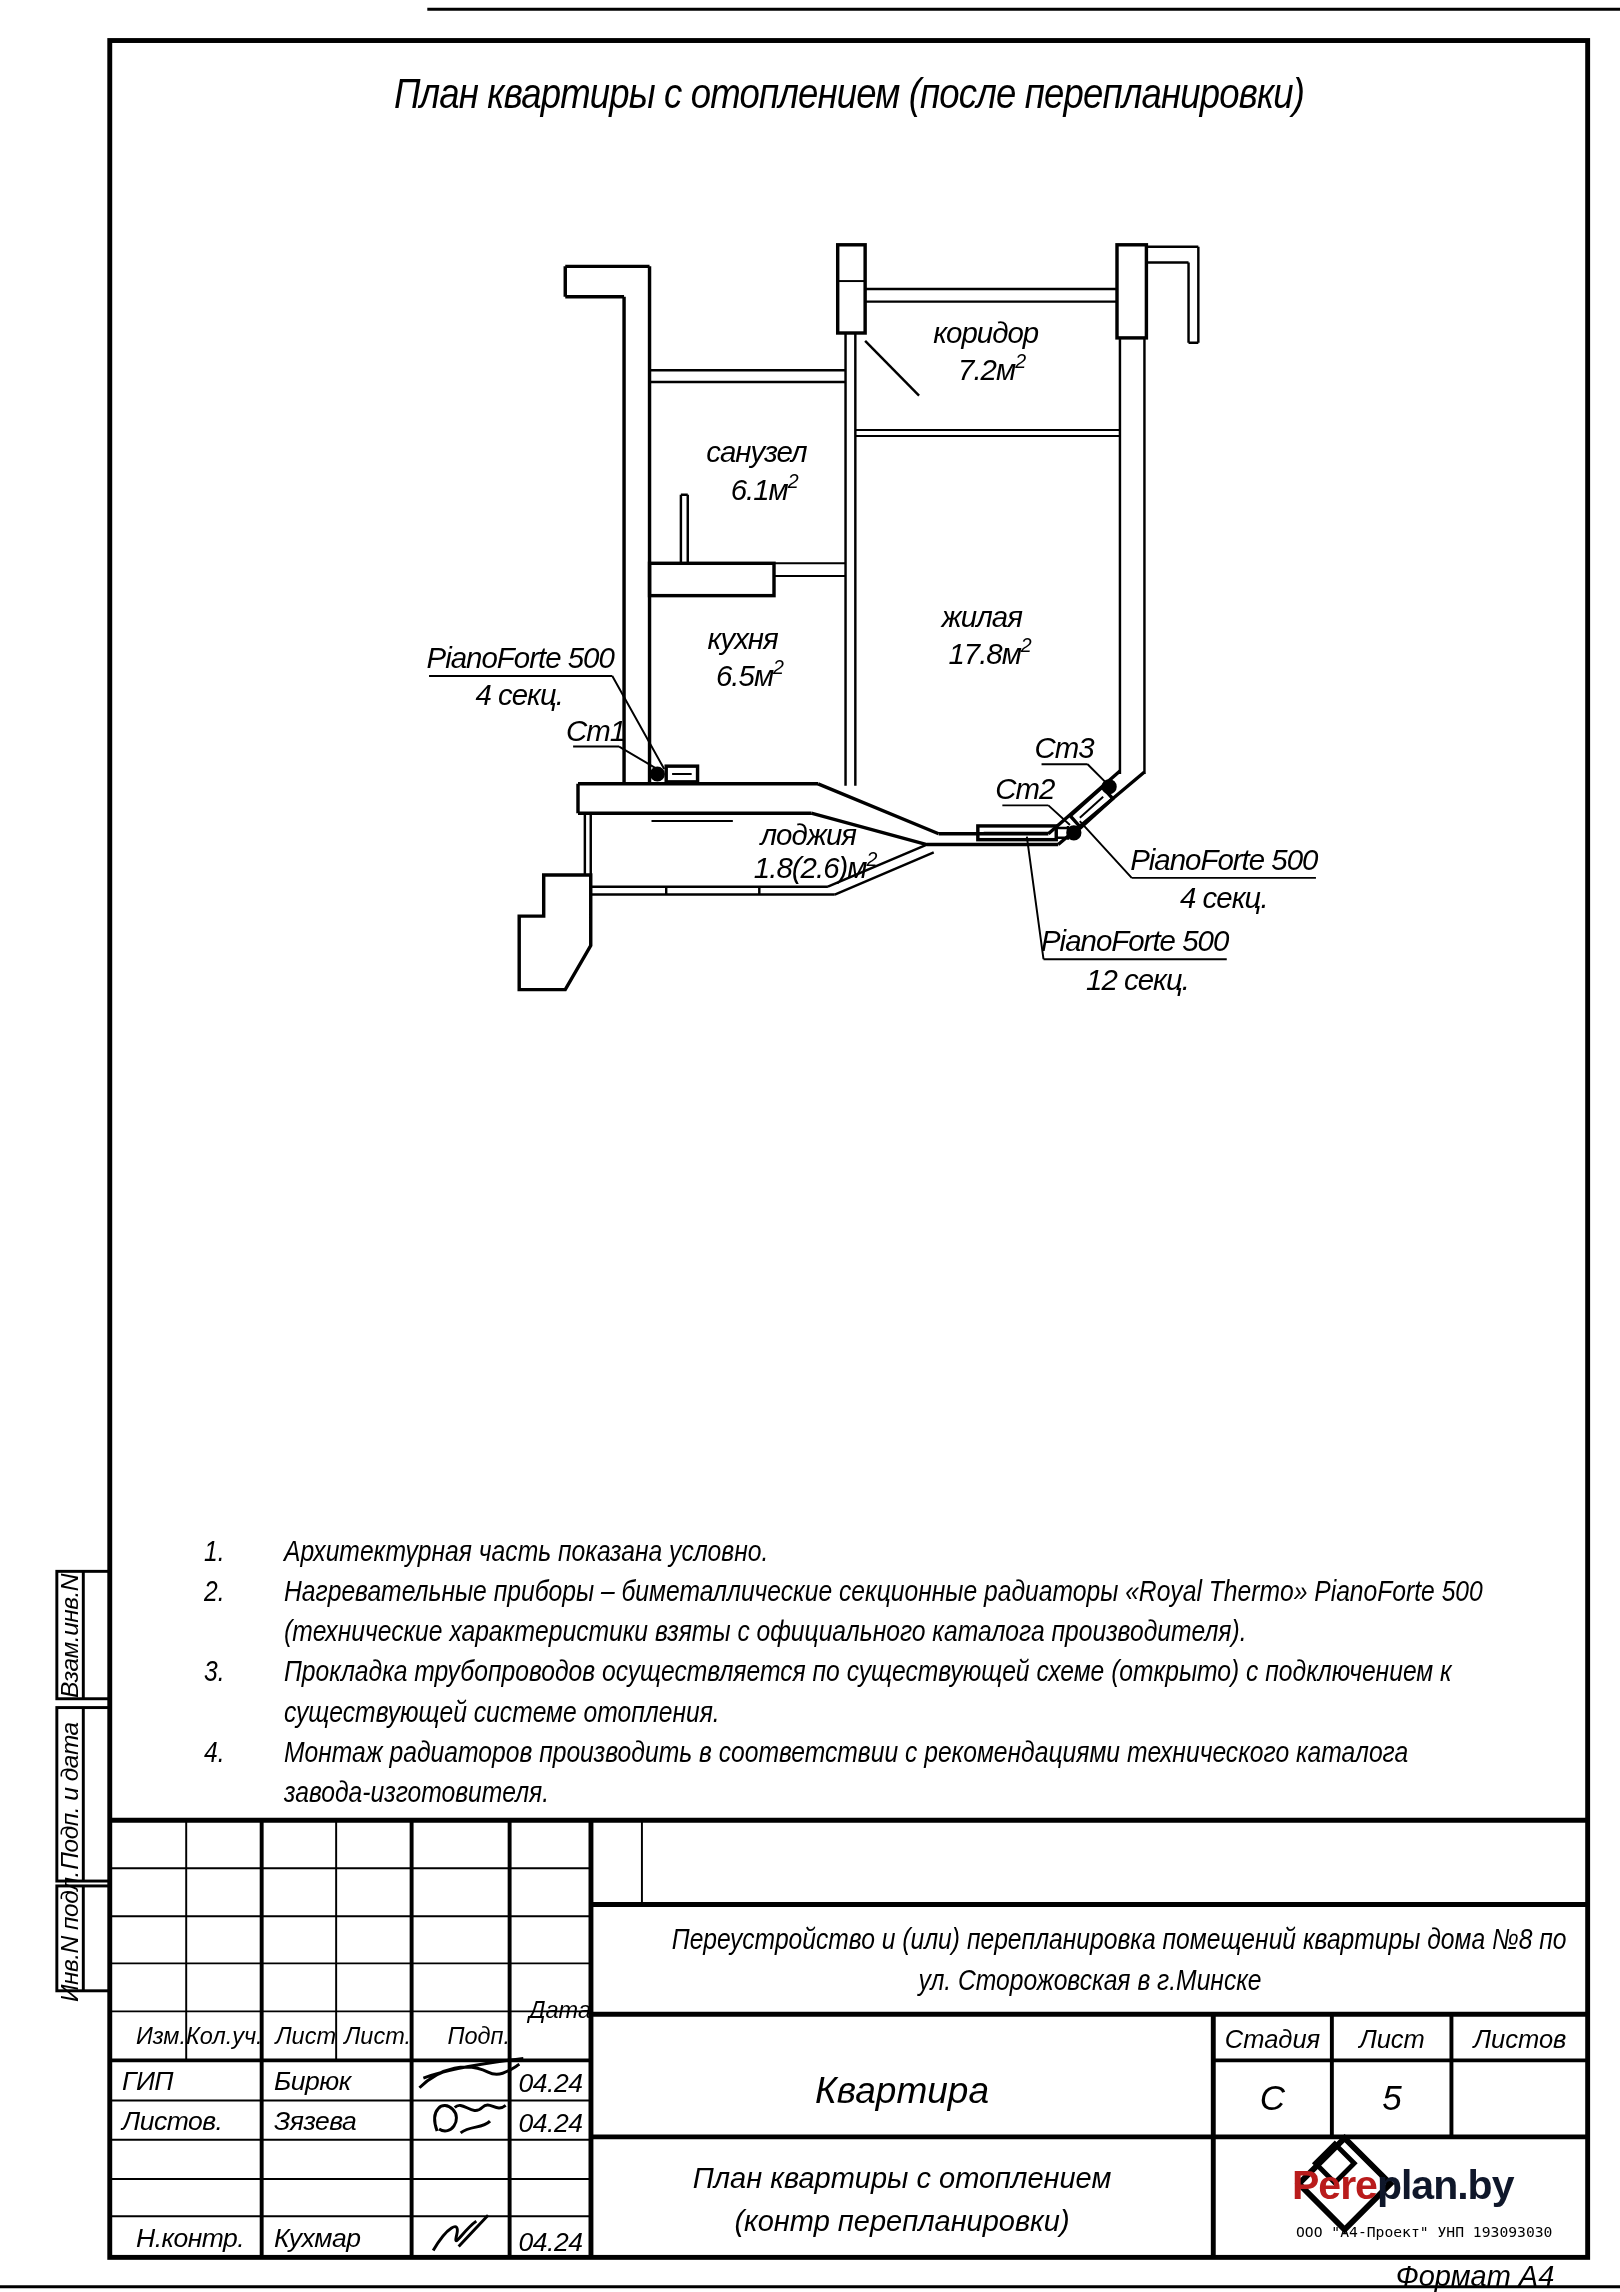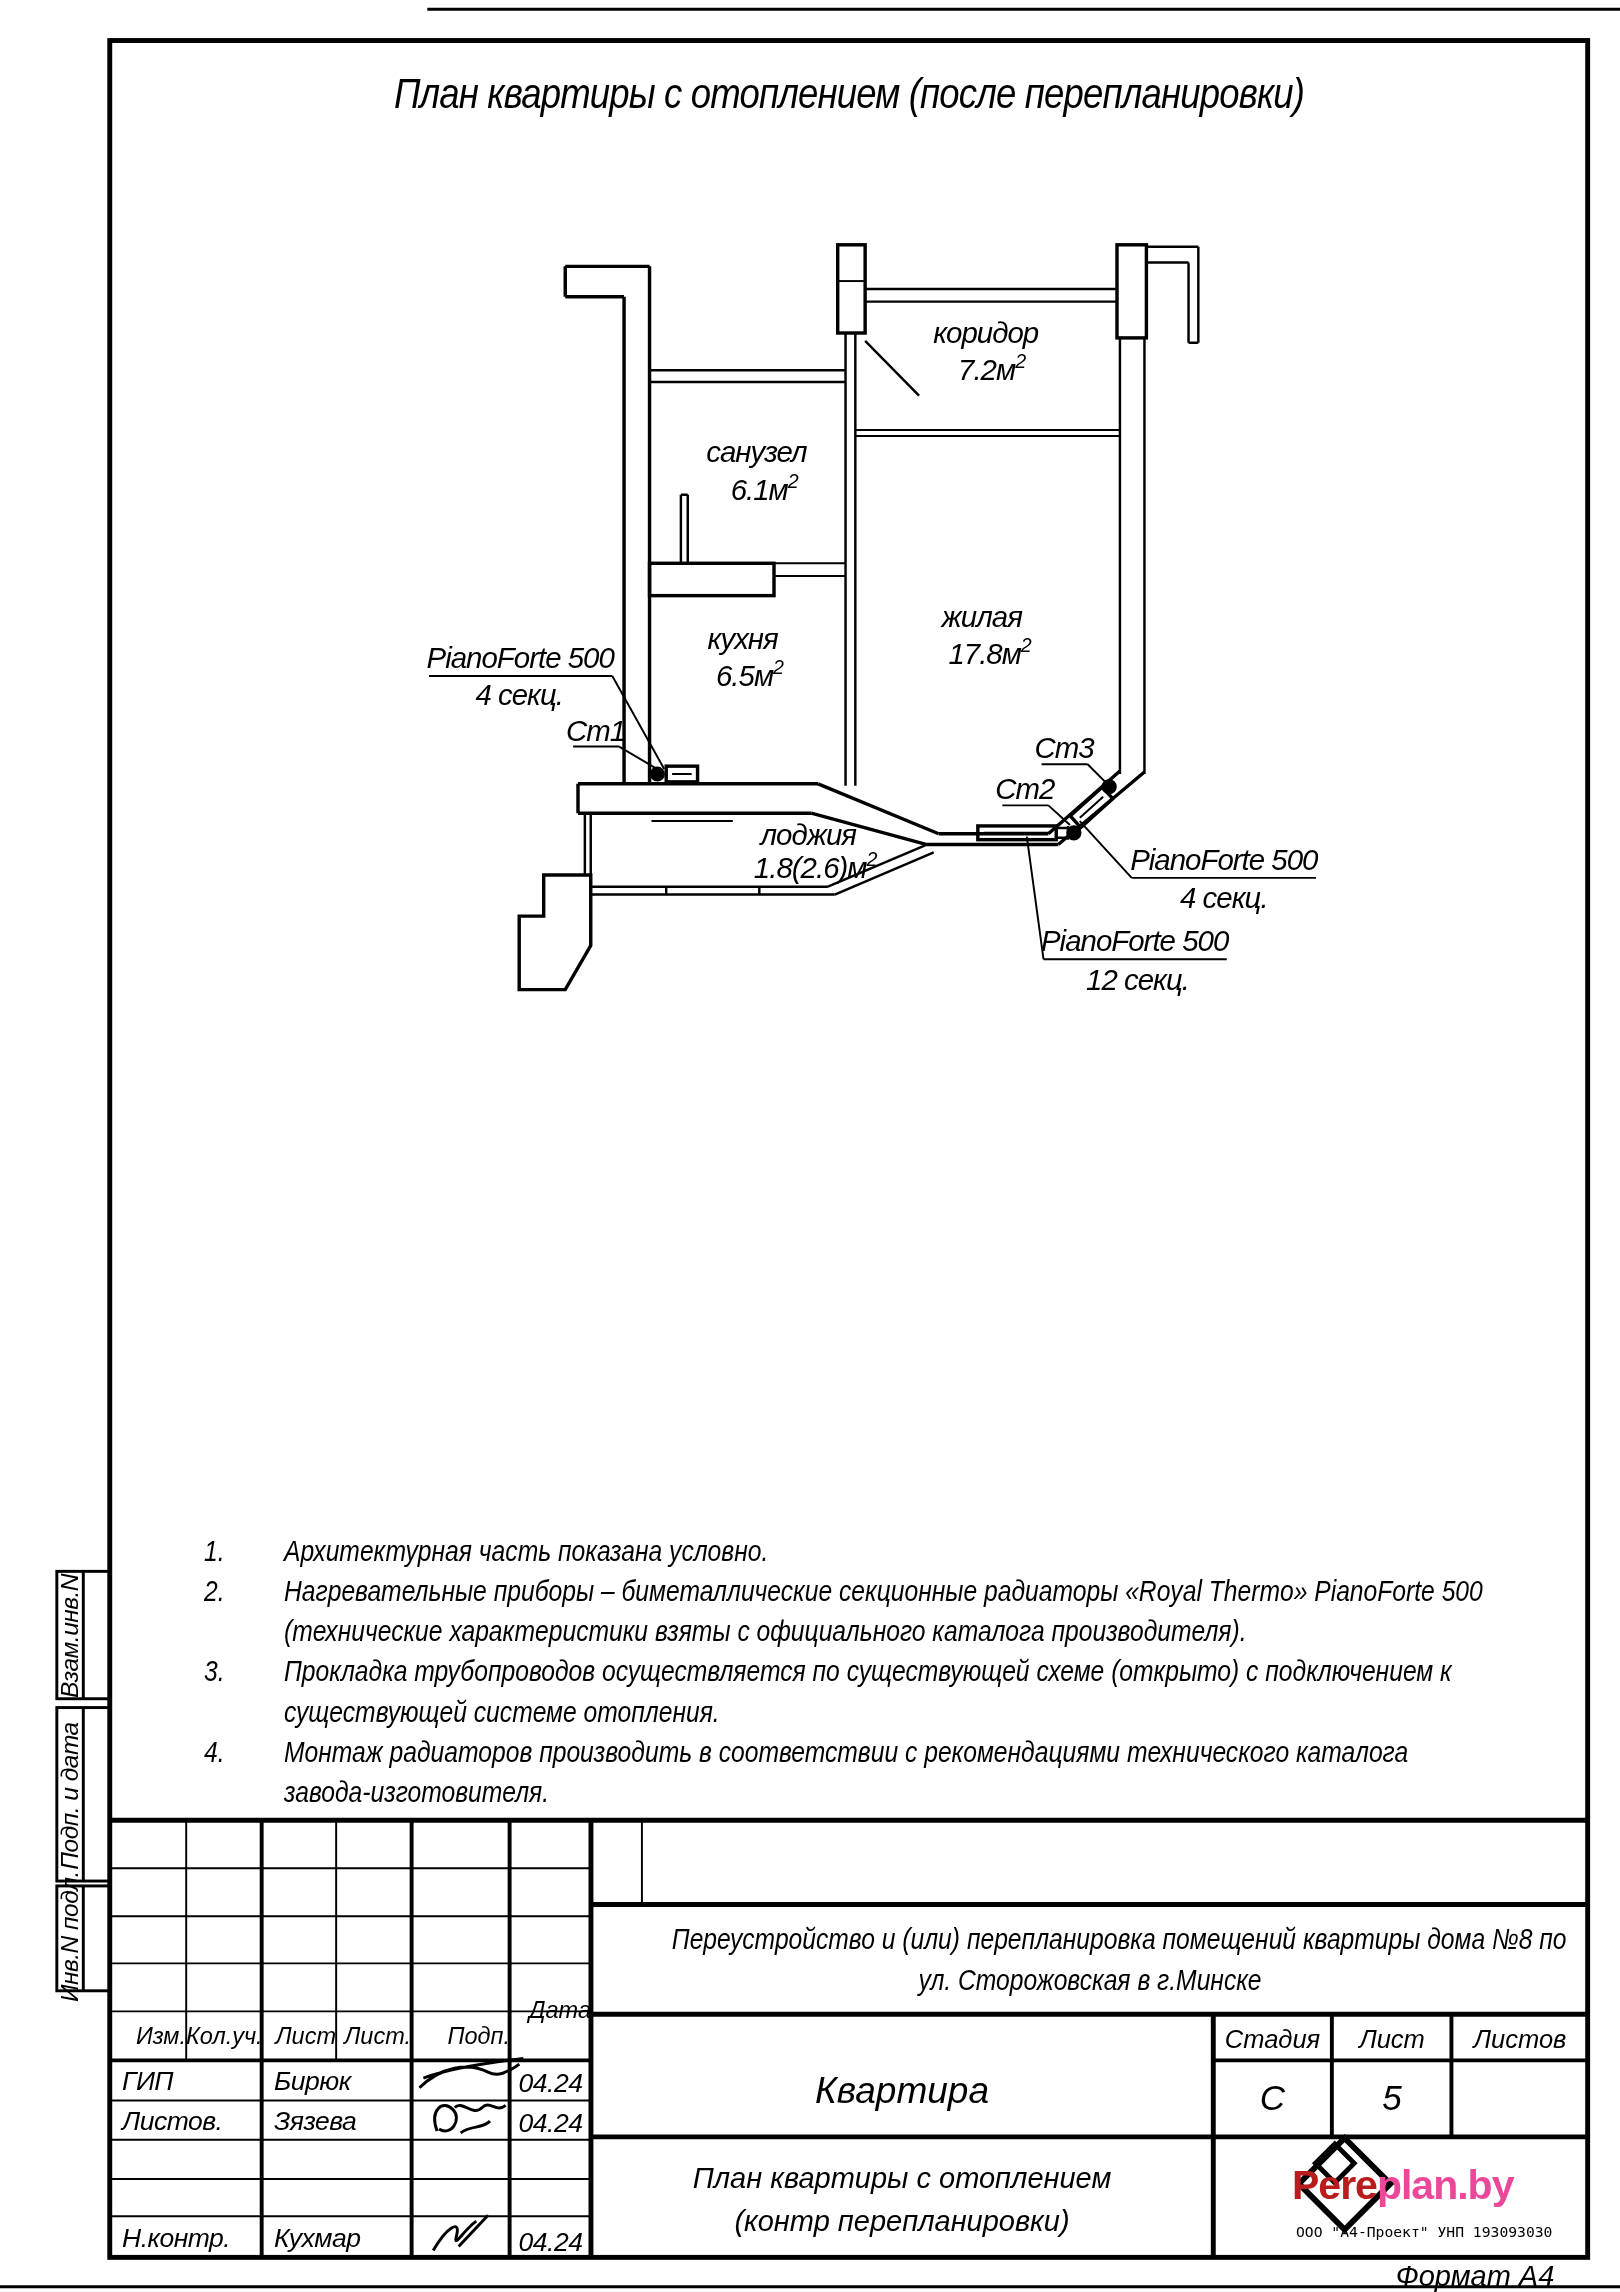--- a/index.html
+++ b/index.html
@@ -215,37 +215,37 @@
   <div class="abs gost tb rev-h" style="left:336px;top:2023px;width:75px">Лист.</div>
   <div class="abs gost tb rev-h" style="left:412px;top:2023px;width:98px">Подп.</div>
   <div class="abs gost tb rev-h" style="left:510px;top:1997px;width:81px">Дата</div>
 
   <div class="abs gost tb sig" style="left:122px;top:2066px">ГИП</div>
   <div class="abs gost tb sig" style="left:274px;top:2066px">Бирюк</div>
   <div class="abs gost tb sig ctr" style="left:510px;top:2068px;width:81px">04.24</div>
   <div class="abs gost tb sig" style="left:122px;top:2106px">Листов.</div>
   <div class="abs gost tb sig" style="left:274px;top:2106px">Зязева</div>
   <div class="abs gost tb sig ctr" style="left:510px;top:2108px;width:81px">04.24</div>
-  <div class="abs gost tb sig" style="left:122px;top:2223px">Н.контр.</div>
+  <div class="abs gost tb sig" style="left:136px;top:2223px">Н.контр.</div>
   <div class="abs gost tb sig" style="left:274px;top:2223px">Кухмар</div>
   <div class="abs gost tb sig ctr" style="left:510px;top:2227px;width:81px">04.24</div>
 
   <div class="abs gost tb ctr squeezeC" style="left:598px;top:1923px;width:984px;font-size:29px">Переустройство и (или) перепланировка помещений квартиры дома №8 по</div>
   <div class="abs gost tb ctr squeezeC" style="left:598px;top:1964px;width:984px;font-size:29px">ул. Сторожовская в г.Минске</div>
 
   <div class="abs gost tb ctr" style="left:591px;top:2070px;width:622px;font-size:37px">Квартира</div>
 
   <div class="abs gost tb ctr" style="left:1213px;top:2025px;width:119px;font-size:25.5px">Стадия</div>
   <div class="abs gost tb ctr" style="left:1332px;top:2025px;width:120px;font-size:25.5px">Лист</div>
   <div class="abs gost tb ctr" style="left:1452px;top:2025px;width:136px;font-size:25.5px">Листов</div>
   <div class="abs gost tb ctr" style="left:1213px;top:2078px;width:119px;font-size:35px">С</div>
   <div class="abs gost tb ctr" style="left:1332px;top:2078px;width:120px;font-size:35px">5</div>
   <div class="abs gost tb ctr" style="left:1452px;top:2078px;width:136px;font-size:35px"></div>
 
   <div class="abs gost tb ctr" style="left:591px;top:2162px;width:622px;font-size:29px">План квартиры с отоплением</div>
   <div class="abs gost tb ctr" style="left:591px;top:2205px;width:622px;font-size:29px">(контр перепланировки)</div>
 
-  <div id="logo-text" class="abs" style="left:1292px;top:2162px"><span style="color:#b91c1c">Pere</span><span style="color:#ec4899">plan.by</span></div>
+  <div id="logo-text" class="abs" style="left:1292px;top:2162px"><span style="color:#b91c1c">Pere</span><span style="color:#0f172a">plan.by</span></div>
   <div id="logo-sub" class="abs" style="left:1296px;top:2223px;width:206px;text-align:center;color:#000">ООО "А4-Проект" УНП 193093030</div>
 </div>
 
 <div class="abs gost" style="left:1382px;top:2260px;width:186px;text-align:center;font-size:29px">Формат А4</div>
 
 
 </body></html>

